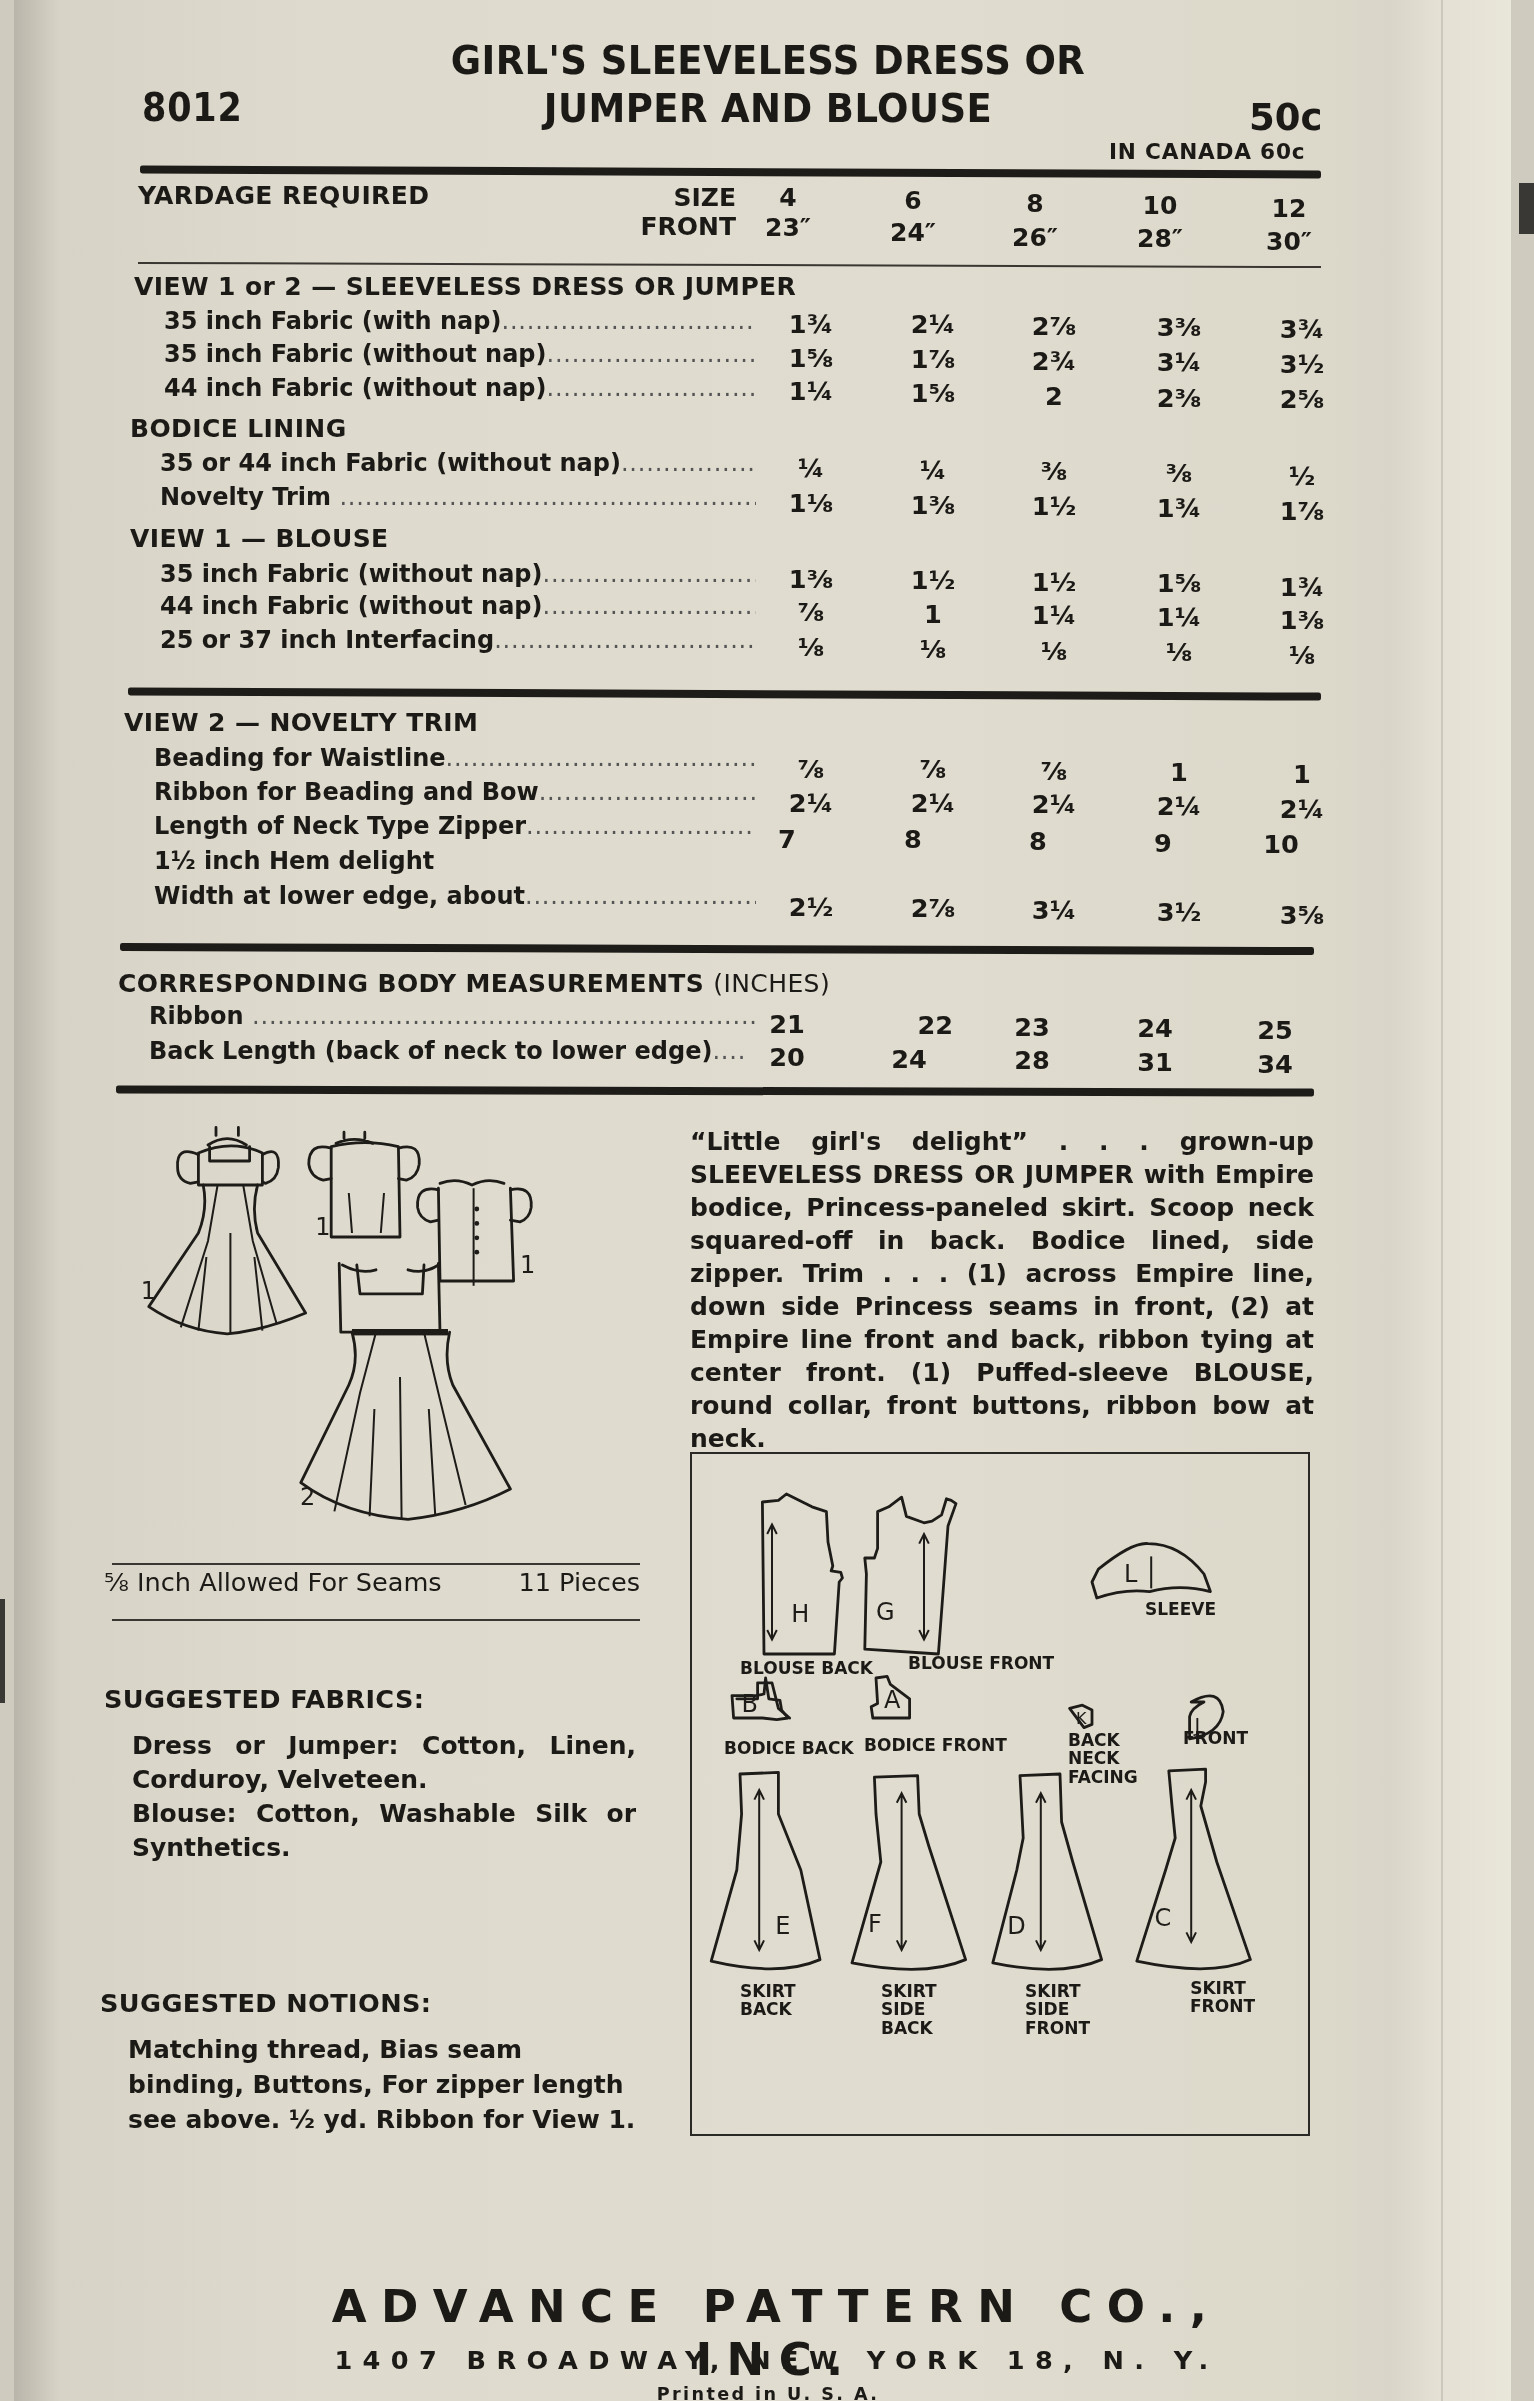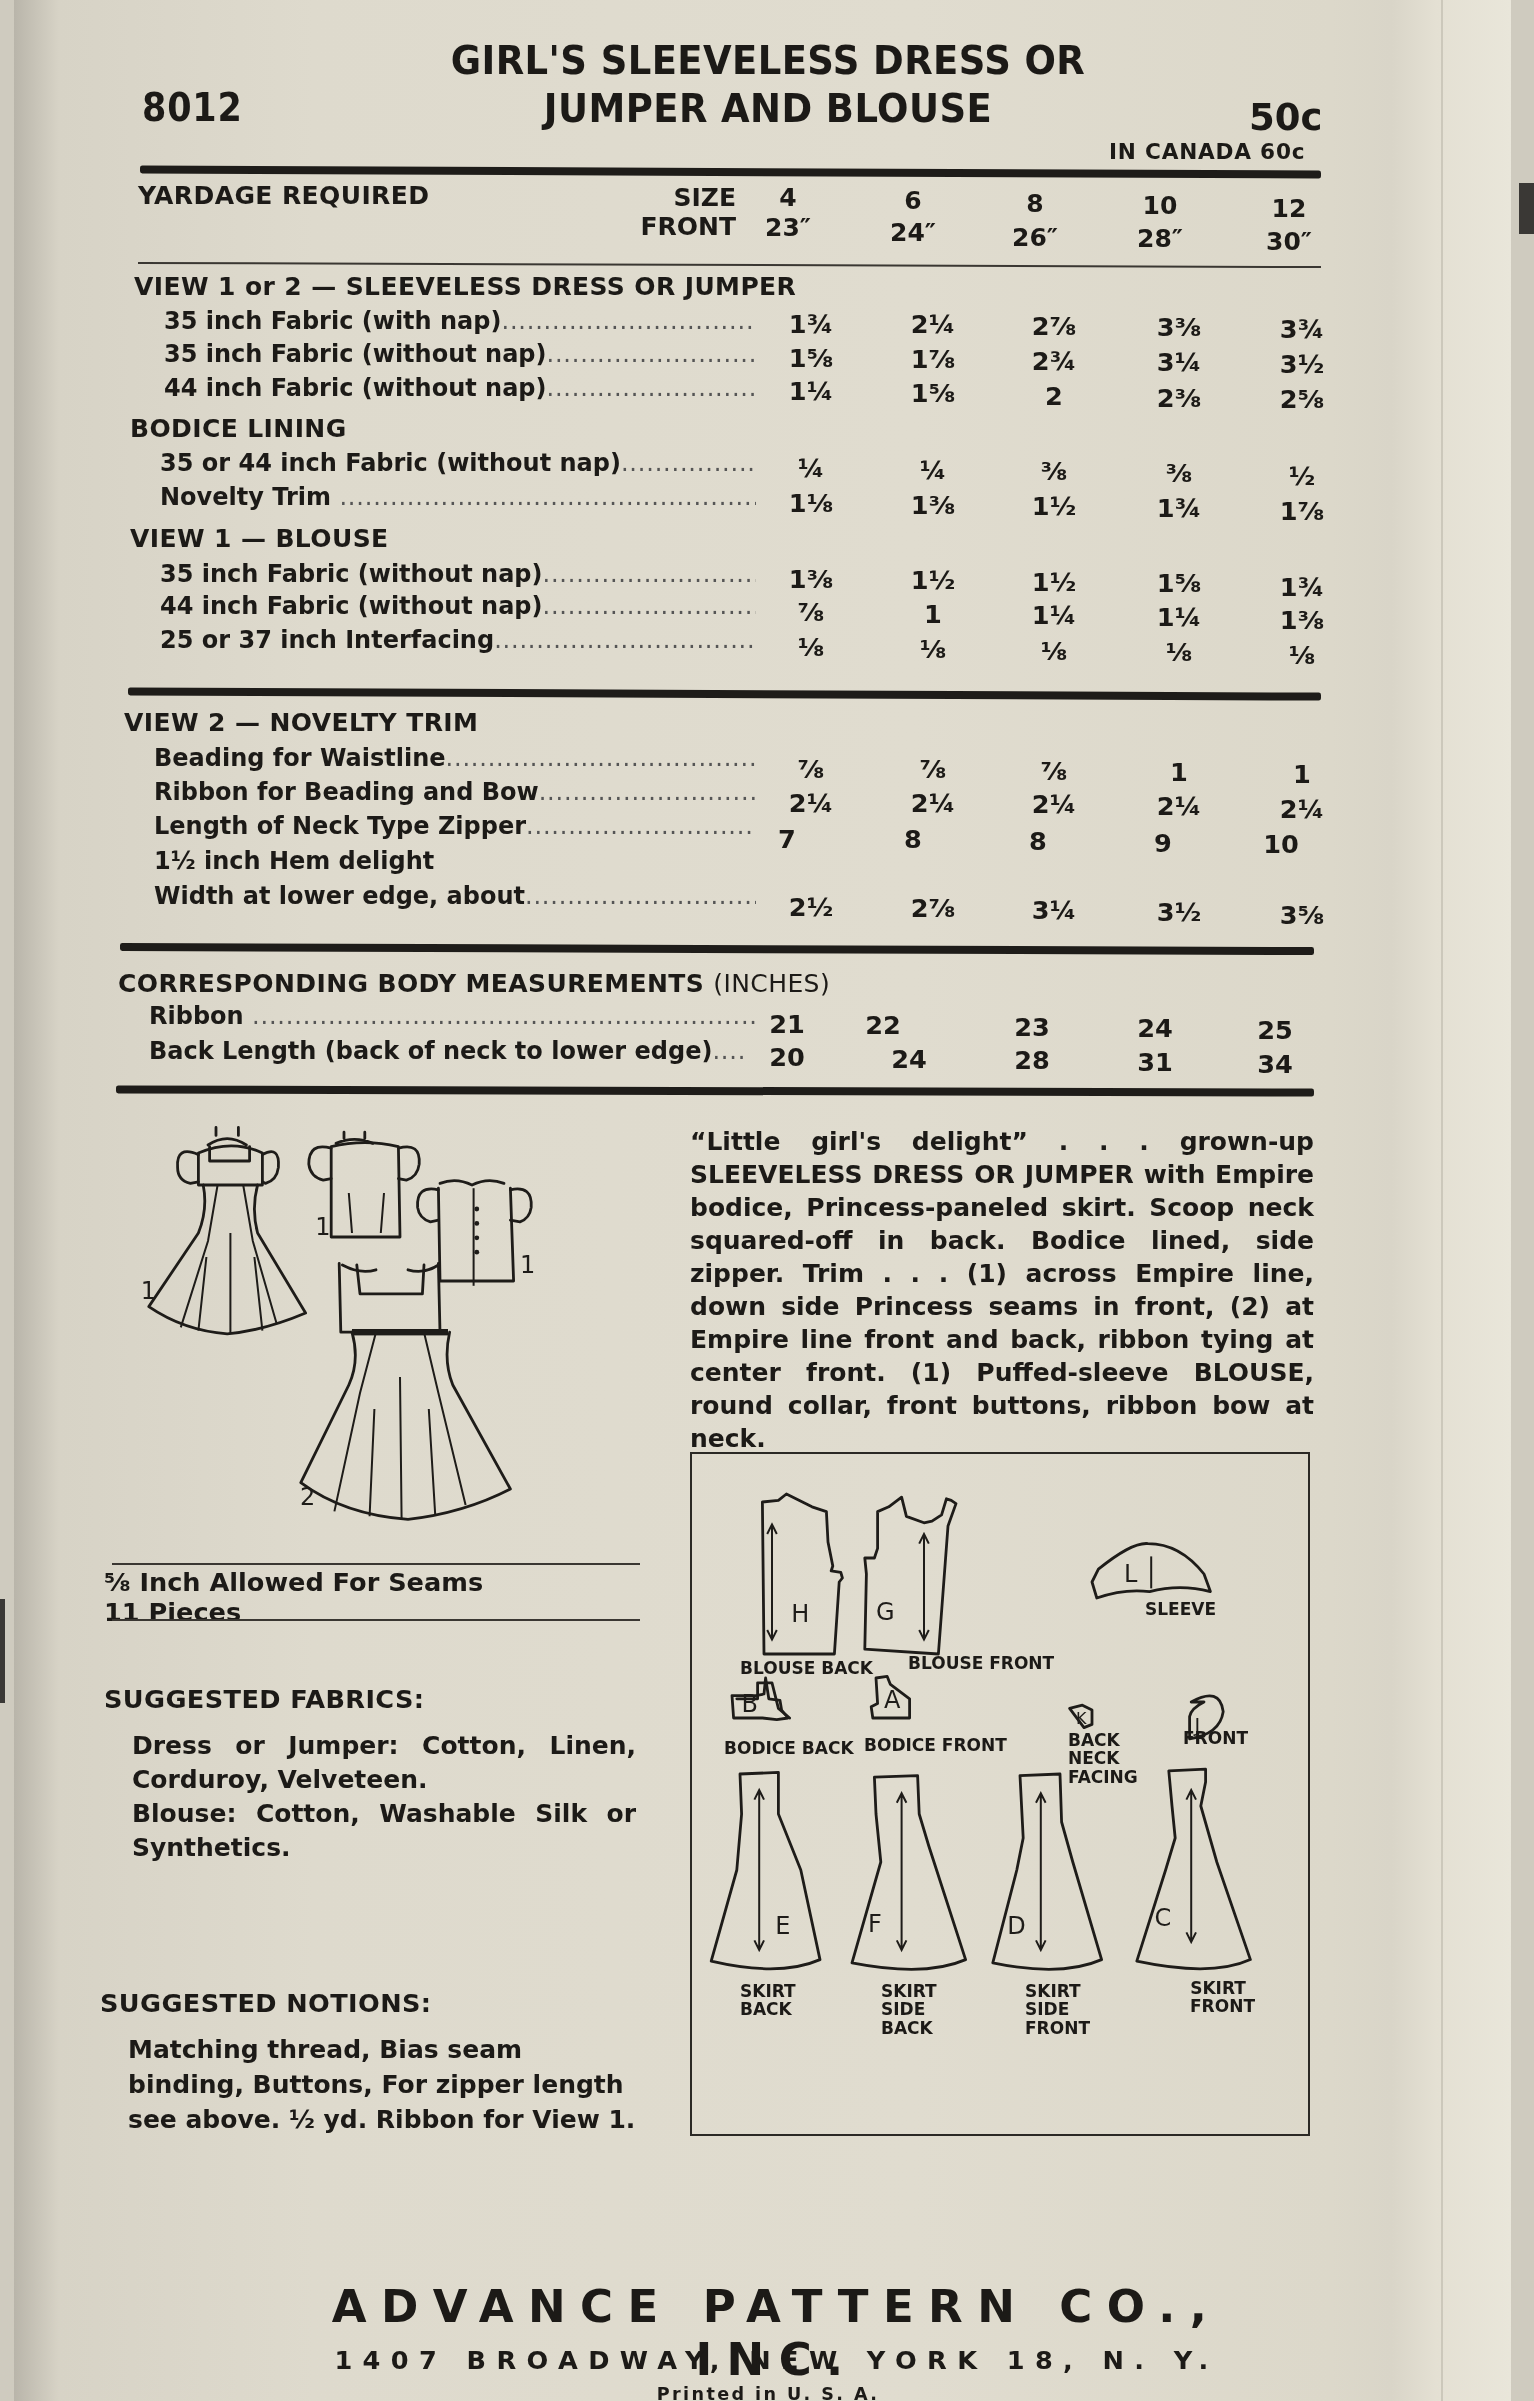--- a/index.html
+++ b/index.html
@@ -37,21 +37,21 @@
   .section-title { font-size:25px; font-weight:bold; letter-spacing:0.4px; }
   .row-label { position:absolute; font-size:24px; font-weight:bold; white-space:nowrap; overflow:hidden; }
   .row-label .lbl { background: transparent; }
   .row-label .dots { color:#555; font-weight:normal; letter-spacing:0.8px; }
   .cell { position:absolute; width:88px; text-align:center; font-size:25.6px; font-weight:bold; }
 
   
   .desc { left:690px; top:1125px; width:624px; font-size:25px; font-weight:bold; line-height:33px; text-align:justify; }
 
   
-  .seams { left:104px; top:1567px; width:536px; font-size:25.6px; font-weight:bold; display:flex; justify-content:space-between;flex-direction:column; }
+  .seams { left:104px; top:1567px; width:536px; font-size:25.6px; font-weight:normal; display:flex; justify-content:space-between; }
 
   .fabrics-title { left:104px; top:1684px; font-size:25.6px; font-weight:bold; letter-spacing:0.4px; }
   .fabrics-body { left:132px; top:1729px; width:504px; font-size:25px; font-weight:bold; line-height:34px; text-align:justify; }
   .notions-title { left:100px; top:1988px; font-size:25.6px; font-weight:bold; letter-spacing:0.4px; }
   .notions-body { left:128px; top:2032px; width:512px; font-size:25px; font-weight:bold; line-height:35px; }
 
   
   .pieces-box { left:690px; top:1452px; width:616px; height:680px; border:2.4px solid #2b2925; }
   .piece-label { position:absolute; font-size:17px; font-weight:bold; text-align:center; line-height:18.4px; white-space:nowrap; }
 
@@ -212,21 +212,21 @@
   <div class="cell" style="left:1135px; top:897px;">3½</div>
   <div class="cell" style="left:1258px; top:900px;">3⅝</div>
 </div>
 
 <div class="rule-thick" style="left:120px; top:945px; width:1194px; transform:rotate(0.2deg);"></div>
 
 <div class="abs section-title" style="left:118px; top:969px;"><span>CORRESPONDING BODY MEASUREMENTS</span> <span style="font-weight:normal;">(INCHES)</span></div>
 <div>
   <div class="row-label" style="left:149px; top:1002px; width:607px;"><span class="lbl">Ribbon</span><span class="dots"> ...........................................................................</span></div>
   <div class="cell" style="left:743px; top:1009px;">21</div>
-  <div class="cell" style="left:839px; top:1010px;">22</div>
+  <div class="cell" style="left:865px; top:1010px;text-align:right;">22</div>
   <div class="cell" style="left:988px; top:1012px;">23</div>
   <div class="cell" style="left:1111px; top:1013px;">24</div>
   <div class="cell" style="left:1231px; top:1015px;">25</div>
 </div>
 <div>
   <div class="row-label" style="left:149px; top:1037px; width:607px;"><span class="lbl">Back Length (back of neck to lower edge)</span><span class="dots">....</span></div>
   <div class="cell" style="left:743px; top:1042px;">20</div>
   <div class="cell" style="left:865px; top:1044px;">24</div>
   <div class="cell" style="left:988px; top:1045px;">28</div>
   <div class="cell" style="left:1111px; top:1047px;">31</div>

